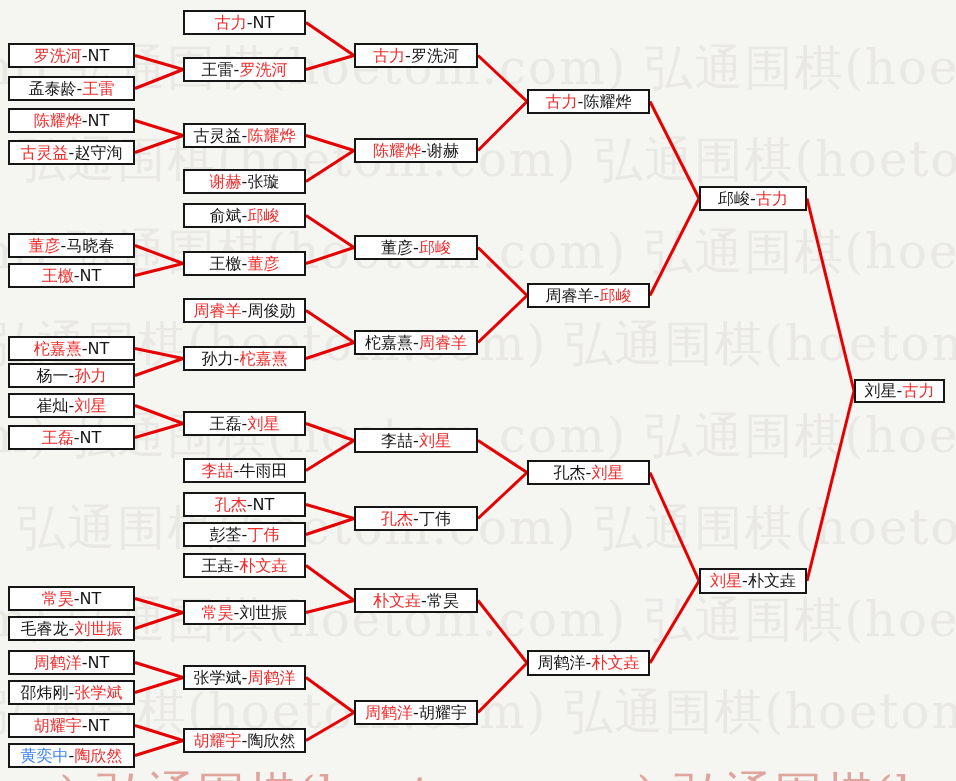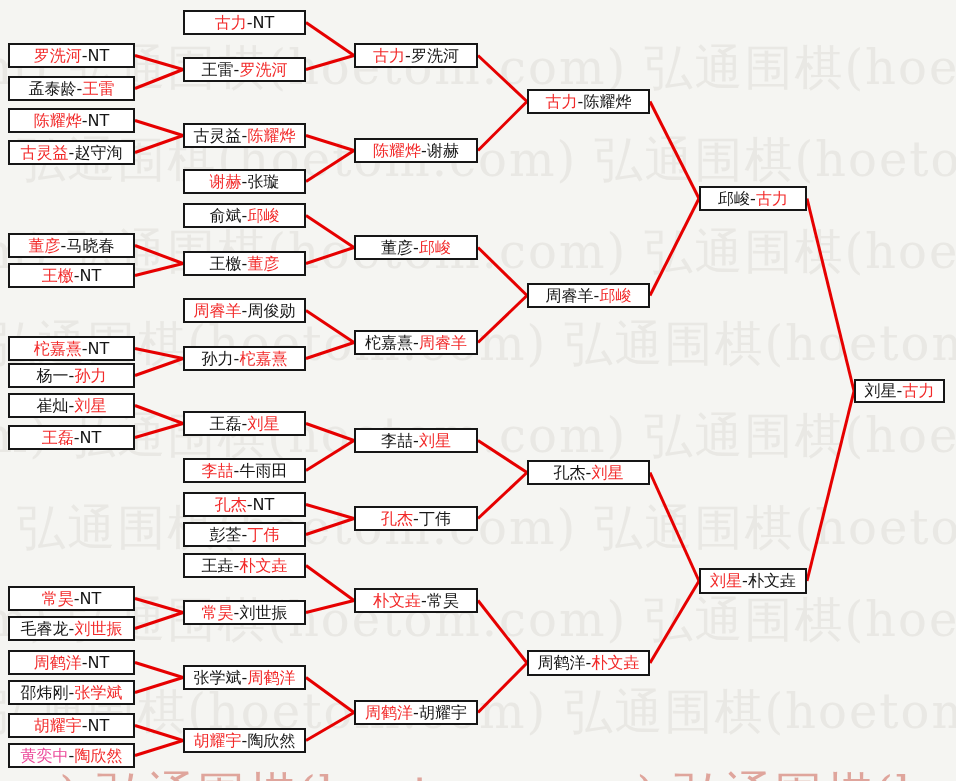--- a/index.html
+++ b/index.html
@@ -169,21 +169,21 @@
         <span style="color: rgb(22, 22, 22);">邵炜刚</span>
         <span style="color: rgb(22, 22, 22);">-</span>
         <span style="color: rgb(242, 42, 42);">张学斌</span>
       </div>
       <div class="match" style="left: 8px; top: 713px; width: 127px; height: 25px; background: rgb(255, 255, 255); border-color: rgb(22, 22, 22);">
         <span style="color: rgb(242, 42, 42);">胡耀宇</span>
         <span style="color: rgb(22, 22, 22);">-</span>
         <span style="color: rgb(22, 22, 22);">NT</span>
       </div>
       <div class="match" style="left: 8px; top: 743px; width: 127px; height: 25px; background: rgb(255, 255, 255); border-color: rgb(22, 22, 22);">
-        <span style="color: #ec4899;">黄奕中</span>
+        <span style="color: #3b82f6;">黄奕中</span>
         <span style="color: rgb(22, 22, 22);">-</span>
         <span style="color: rgb(242, 42, 42);">陶欣然</span>
       </div>
       <div class="match" style="left: 183px; top: 10px; width: 123px; height: 25px; background: rgb(255, 255, 255); border-color: rgb(22, 22, 22);">
         <span style="color: rgb(242, 42, 42);">古力</span>
         <span style="color: rgb(22, 22, 22);">-</span>
         <span style="color: rgb(22, 22, 22);">NT</span>
       </div>
       <div class="match" style="left: 183px; top: 57px; width: 123px; height: 25px; background: rgb(255, 255, 255); border-color: rgb(22, 22, 22);">
         <span style="color: rgb(22, 22, 22);">王雷</span>

